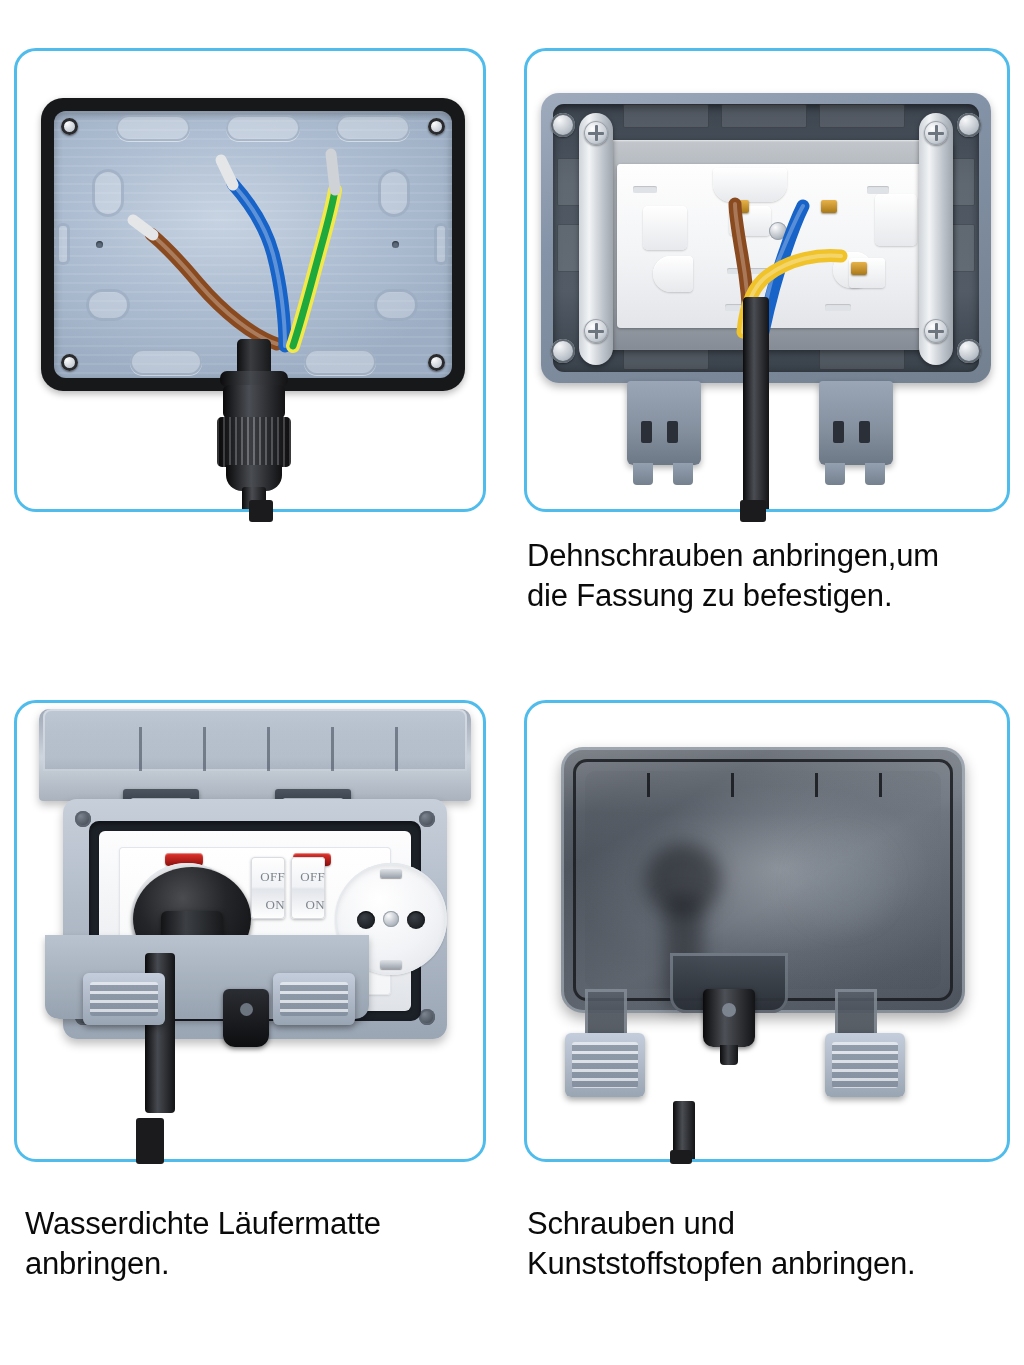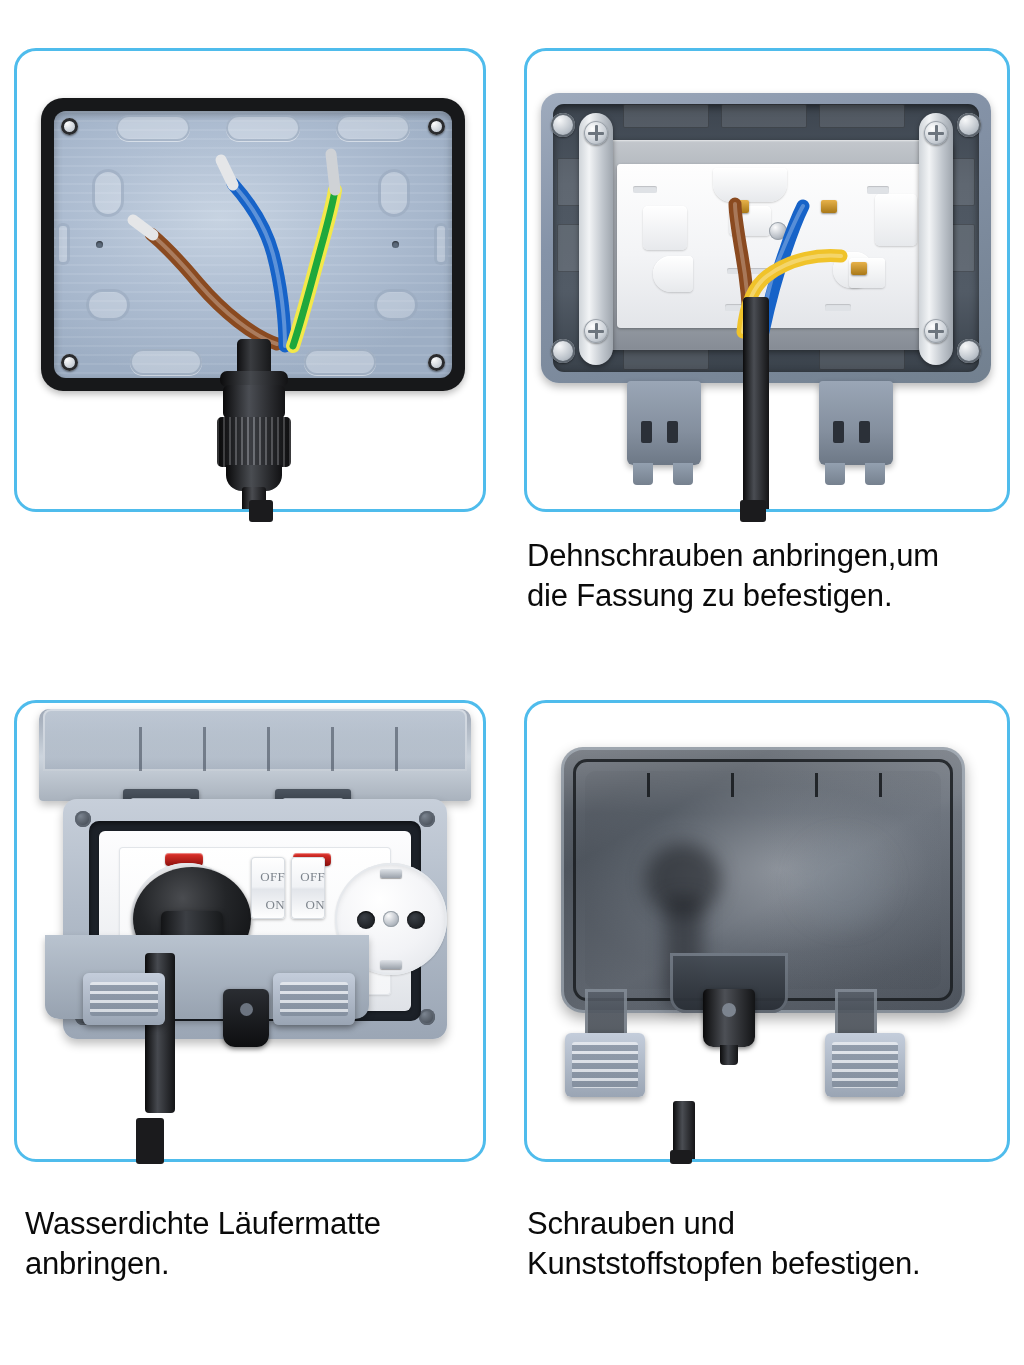--- a/index.html
+++ b/index.html
@@ -467,15 +467,15 @@
     <div class="p4-plug-grip" style="left:298px;top:330px;"></div>
     <div class="p4-cable"></div>
   </div>
   <div class="cable-stub" style="left:670px;top:1150px;width:22px;height:14px;"></div>
 
   <div class="caption" id="cap-2">Dehnschrauben anbringen,um
 die Fassung zu befestigen.</div>
   <div class="caption" id="cap-3">Wasserdichte Läufermatte
 anbringen.</div>
   <div class="caption" id="cap-4">Schrauben und
-Kunststoffstopfen befestigen.</div>
+Kunststoffstopfen anbringen.</div>
 
 </div>
 
 </body></html>

